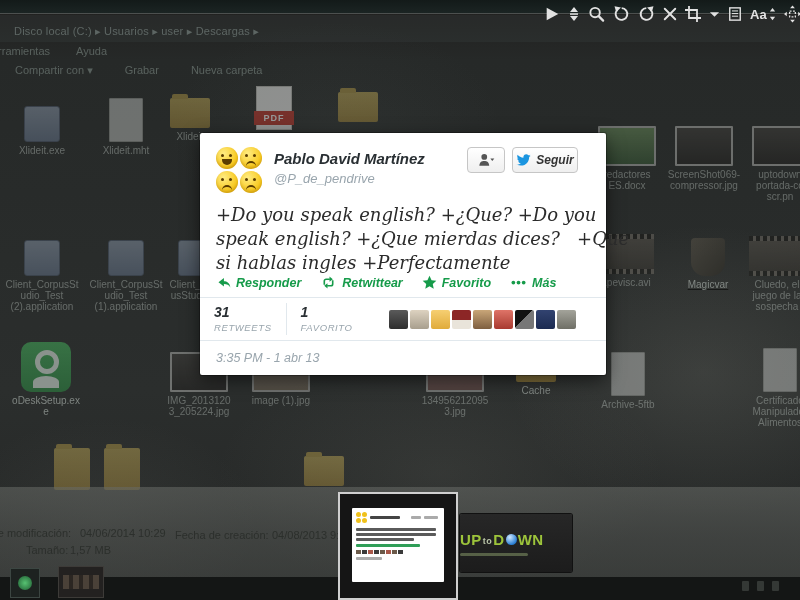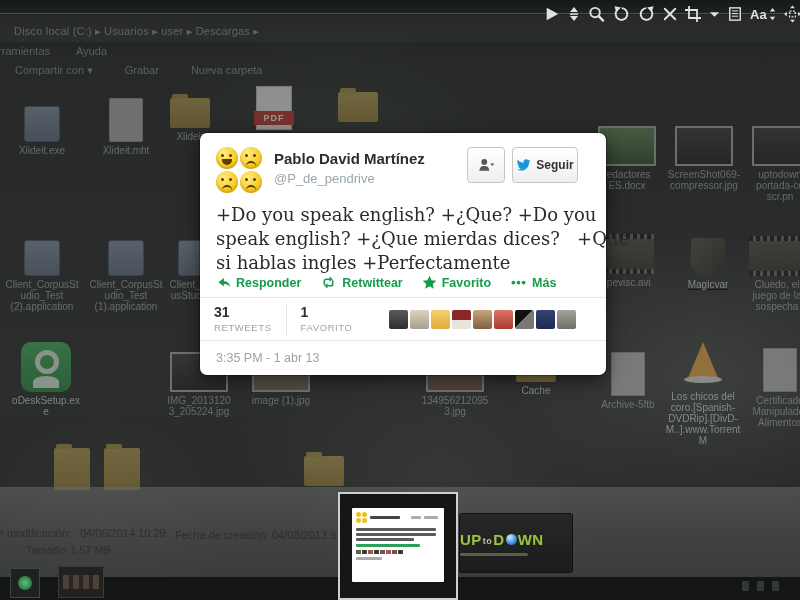--- a/index.html
+++ b/index.html
@@ -53,31 +53,31 @@
   .ic-shield{width:34px;height:38px;background:linear-gradient(135deg,#5c564a,#2e2b24);border-radius:4px 4px 14px 14px;}
 
   
   .vtoolbar{left:544px;top:3px;height:22px;display:flex;align-items:center;gap:8px;z-index:20;}
   .tbi{display:inline-flex;align-items:center;justify-content:center;height:22px;}
   .tbi svg{display:block;}
   .aa-wrap{display:inline-flex;align-items:center;gap:2px;color:#e2e2e2;}
   .aa-txt{font-size:13px;font-weight:bold;color:#e2e2e2;}
 
   
-  .card{left:200px;top:133px;width:406px;height:242px;background:#fff;border-radius:7px;z-index:10;
-    box-shadow:0 0 0 1px rgba(0,0,0,.28), 0 5px 18px rgba(0,0,0,.55);}
+  .card{left:200px;top:133px;width:406px;height:242px;background:#fff;border-radius:2px;z-index:10;
+    box-shadow:0 0 0 1px rgba(0,0,0,.28), 0 5px 18px rgba(0,0,0,.55);font-style:italic;}
   .avatar{left:16px;top:14px;width:47px;height:47px;display:grid;grid-template-columns:22px 22px;grid-template-rows:22px 22px;gap:2px;}
   .sm{width:22px;height:22px;border-radius:50%;position:relative;
     background:radial-gradient(circle at 35% 30%, #ffec82, #f8c91f 65%, #d9a60e);box-shadow:inset 0 -2px 3px rgba(150,100,0,.35);}
   .sm::before{content:"";position:absolute;left:5px;top:7px;width:3px;height:3px;border-radius:50%;background:#5a3c00;box-shadow:8px 0 0 #5a3c00;}
   .sm-grin::after{content:"";position:absolute;left:6px;top:12px;width:10px;height:6px;background:#5a3c00;border-radius:0 0 10px 10px;}
   .sm-frown::after{content:"";position:absolute;left:6px;top:14px;width:10px;height:5px;border-top:2px solid #5a3c00;border-radius:10px 10px 0 0;}
   .t-name{left:74px;top:17px;font-size:15px;font-weight:bold;color:#292f33;}
   .t-handle{left:74px;top:38px;font-size:13px;color:#99a5ad;}
-  .hbtn{position:absolute;top:14px;height:36px;border:1px solid #c6c6c6;border-radius:4px;
+  .hbtn{position:absolute;top:14px;height:26px;border:1px solid #c6c6c6;border-radius:4px;
     background:linear-gradient(#ffffff,#efefef);display:flex;align-items:center;justify-content:center;gap:5px;box-sizing:border-box;}
   .btn-person{left:267px;width:38px;}
   .btn-follow{left:312px;width:66px;font-size:12px;font-weight:bold;color:#333;}
   .t-text{left:16px;top:70px;width:380px;font-family:"DejaVu Serif",serif;font-size:18px;line-height:24px;color:#2b2b2b;}
   .t-text span{display:block;white-space:pre;}
   .actions{left:16px;top:142px;display:flex;gap:19px;align-items:center;}
   .act{display:inline-flex;align-items:center;gap:5px;font-size:12.5px;font-weight:bold;color:#169b4a;cursor:pointer;}
   .stats{left:0px;top:164px;width:406px;height:44px;border-top:1px solid #e1e8ed;border-bottom:1px solid #e1e8ed;
     display:flex;align-items:center;box-sizing:border-box;}
   .stat{padding:0 14px;}
@@ -219,27 +219,20 @@
     <div class="ic ic-img pink"></div>
     <div class="lbl">1349562120953.jpg</div>
   </div>
   <div class="bgfile b" style="left:512px;top:352px;width:48px;">
     <div class="ic ic-folder"></div>
     <div class="lbl">Cache</div>
   </div>
   <div class="bgfile" style="left:600px;top:352px;width:56px;">
     <div class="ic ic-page"></div>
     <div class="lbl">Archive-5ftb</div>
-  </div>
-  <div class="bgfile b" style="left:664px;top:342px;width:78px;">
-    <div class="ic ic-vlc">
-        <div class="cone"></div>
-        <div class="base"></div>
-      </div>
-    <div class="lbl">Los chicos del coro.[Spanish-DVDRip].[DivD-M..].www.TorrentM</div>
   </div>
   <div class="bgfile" style="left:752px;top:348px;width:56px;">
     <div class="ic ic-page"></div>
     <div class="lbl">Certificado Manipulador Alimentos</div>
   </div>
 
   <div class="bgfile" style="left:52px;top:448px;width:40px;">
     <div class="ic ic-folder tall"></div>
   </div>
   <div class="bgfile" style="left:102px;top:448px;width:40px;">

